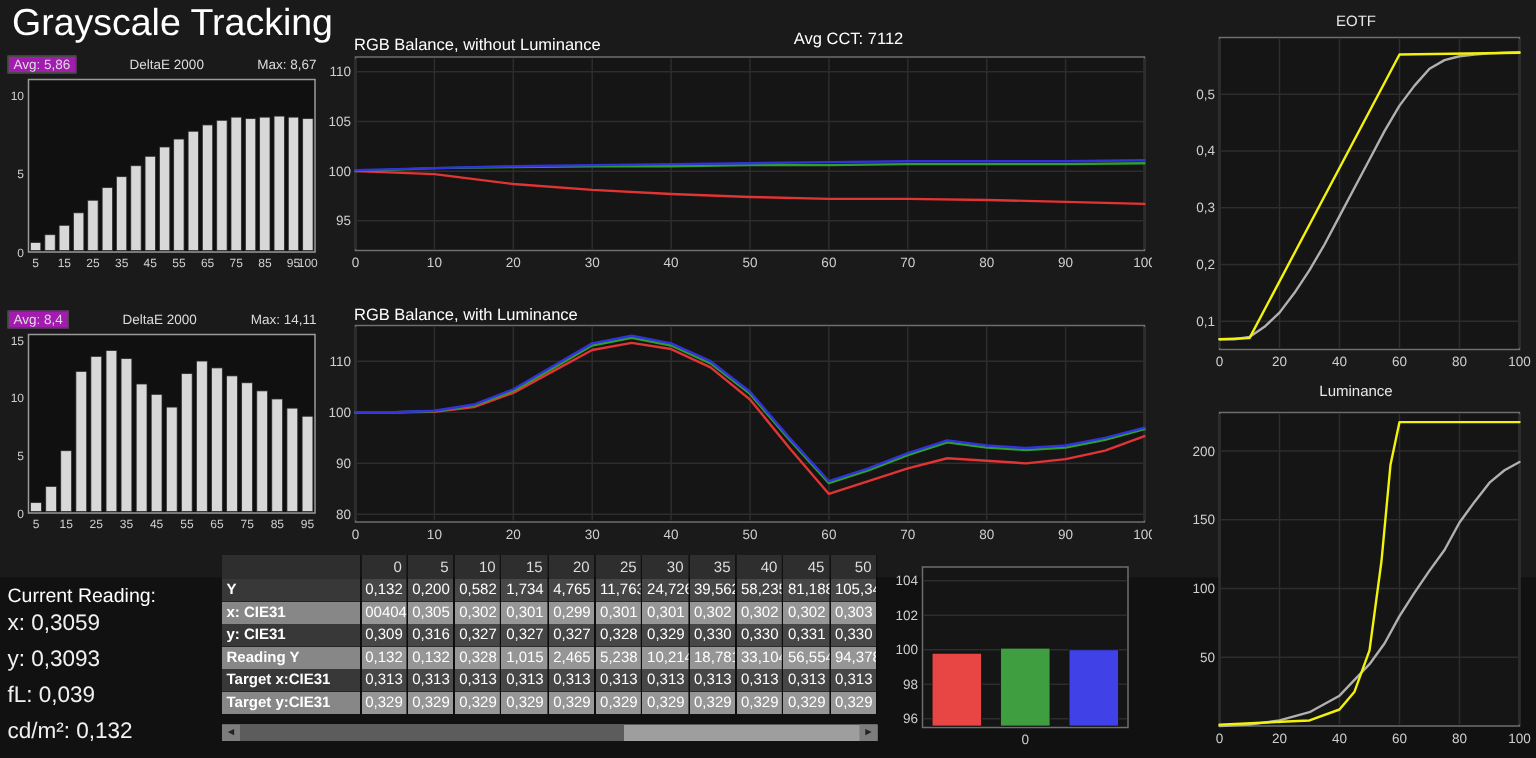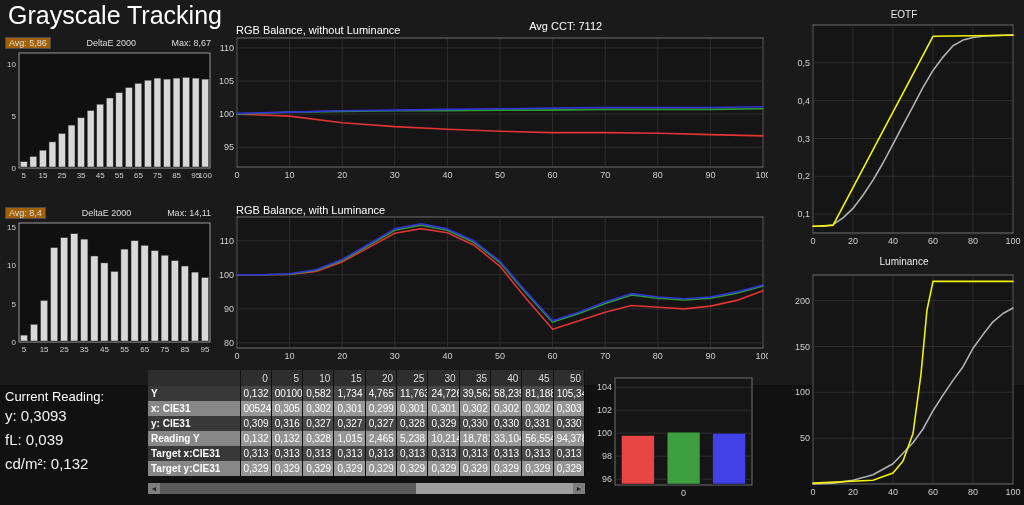--- a/index.html
+++ b/index.html
@@ -2,21 +2,21 @@
 <html><head>
 <meta charset="utf-8">
 <style>
   * { margin:0; padding:0; box-sizing:border-box; }
   html,body { background:#111; }
   body { width:1024px; height:505px; font-family:"Liberation Sans",sans-serif; color:#eee; overflow:hidden; }
   #root { position:relative; width:1024px; height:385px; background:#1a1a1a; }
   .abs { position:absolute; }
   .page-title { font-size:25px; color:#fff; }
   .de-head { display:flex; justify-content:space-between; align-items:center; font-size:9px; color:#ddd; padding:0 3px; height:13px; }
-  .avg-box { background:#a16207; border:1px solid #4a4a4a; padding:0 3px; }
+  .avg-box { background:#a21caf; border:1px solid #4a4a4a; padding:0 3px; }
   .chart-title { font-size:11px; color:#fff; }
   .chart-title-center { font-size:10px; color:#e8e8e8; text-align:center; }
   .cct { font-size:11px; color:#fff; position:absolute; left:57%; top:0; }
   .reading-head { font-size:13px; color:#fff;margin-top:12px; }
   .reading-line { font-size:15px; color:#f0f0f0; line-height:24px; }
   
   #data-table table { border-collapse:collapse; table-layout:fixed; width:437px; font-size:10px; }
   #data-table th, #data-table td { height:15px; padding:0 3px; border-right:1px solid rgba(0,0,0,0.3); white-space:nowrap; overflow:hidden; }
   #data-table th { background:#2e2e2e; color:#ddd; text-align:right; font-weight:normal; height:16px; }
   #data-table th:first-child, #data-table td:first-child { width:92px; text-align:left; }
@@ -259,20 +259,21 @@
         <line y1="7" y2="214" x1="187.0" x2="187.0" stroke="#2d2d2d"></line>
         <text x="187.0" y="226" fill="#cfcfcf" font-size="9" text-anchor="middle">80</text>
         <line y1="7" y2="214" x1="227.0" x2="227.0" stroke="#2d2d2d"></line>
         <text x="227.0" y="226" fill="#cfcfcf" font-size="9" text-anchor="middle">100</text>
         <polyline points="27.0,215.0 47.0,214.1 67.0,211.3 87.0,205.8 107.0,194.8 127.0,173.8 137.0,160.0 147.0,141.7 157.0,126.1 167.0,111.4 177.0,97.7 187.0,79.3 197.0,65.6 207.0,52.8 217.0,44.5 227.0,39.0" fill="none" stroke="#b0b0b0" stroke-width="1.6" stroke-linejoin="round" stroke-linecap="round"></polyline>
         <polyline points="27.0,214.1 87.0,211.3 107.0,204.0 117.0,192.1 127.0,164.6 135.0,105.0 141.0,40.8 147.0,12.4 227.0,12.4" fill="none" stroke="#f2f20a" stroke-width="1.6" stroke-linejoin="round" stroke-linecap="round"></polyline>
       </svg></div>
 
   <div class="abs" style="left:5px;top:377px">
     <div class="reading-head">Current Reading:</div>
+    <div class="reading-line">x: 0,3059</div>
     <div class="reading-line">y: 0,3093</div>
     <div class="reading-line">fL: 0,039</div>
     <div class="reading-line">cd/m²: 0,132</div>
   </div>
 
   <div id="data-table" class="abs" style="left:148px;top:370px;width:437px">
       <table>
         <tbody>
           <tr>
             <th></th>
@@ -284,34 +285,34 @@
             <th>25</th>
             <th>30</th>
             <th>35</th>
             <th>40</th>
             <th>45</th>
             <th>50</th>
           </tr>
           <tr class="dark">
             <td>Y</td>
             <td>0,132</td>
-            <td>00100</td>
+            <td>0,200</td>
             <td>0,582</td>
             <td>1,734</td>
             <td>4,765</td>
             <td>11,763</td>
             <td>24,726</td>
             <td>39,562</td>
             <td>58,235</td>
             <td>81,188</td>
             <td>105,34</td>
           </tr>
           <tr class="light">
             <td>x: CIE31</td>
-            <td>00524</td>
+            <td>00404</td>
             <td>0,305</td>
             <td>0,302</td>
             <td>0,301</td>
             <td>0,299</td>
             <td>0,301</td>
             <td>0,301</td>
             <td>0,302</td>
             <td>0,302</td>
             <td>0,302</td>
             <td>0,303</td>

